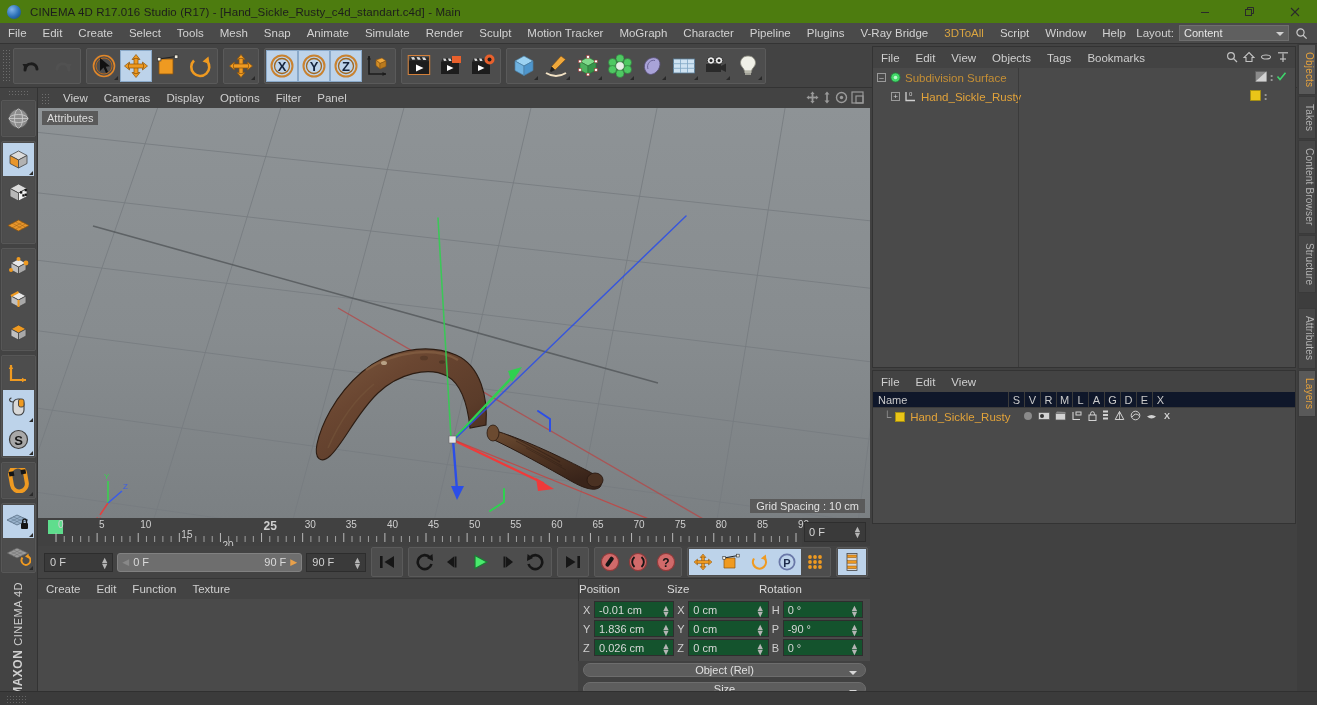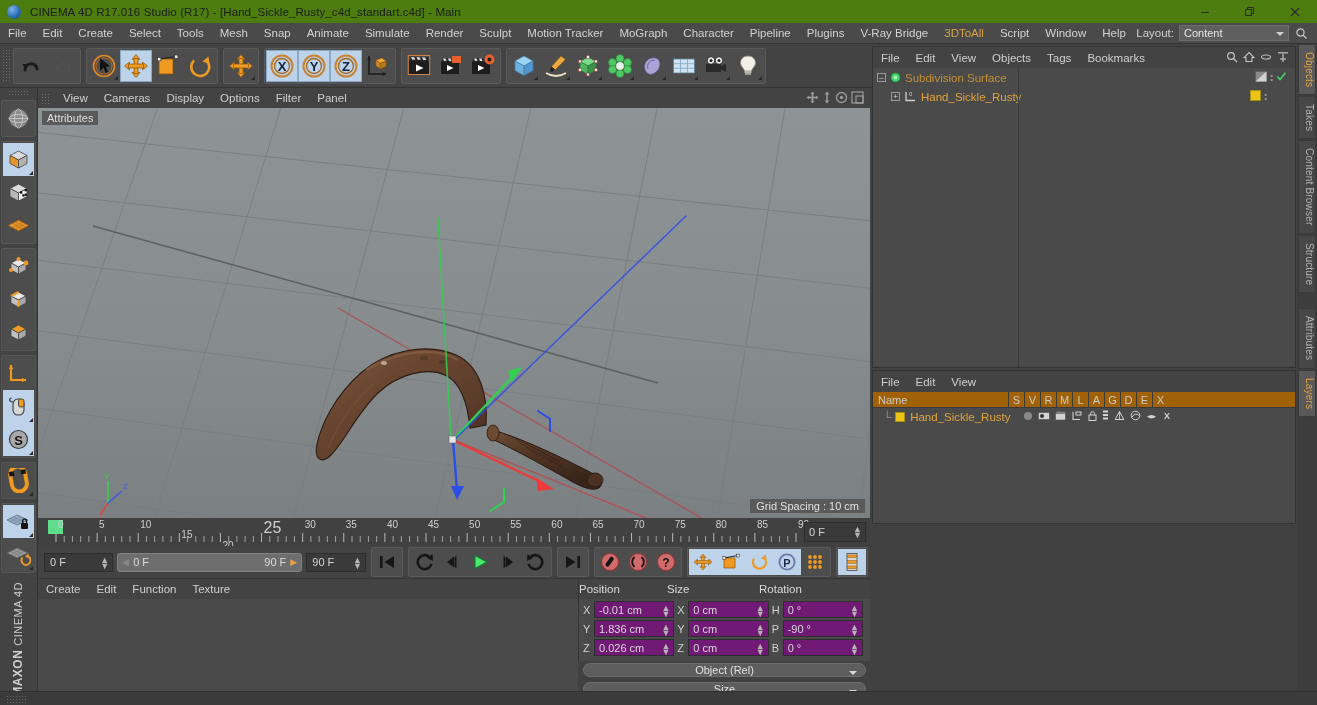--- a/index.html
+++ b/index.html
@@ -191,21 +191,21 @@
   .coords {
     position:absolute; left:578px; top:578px; width:292px; height:83px;
     background:#4a4a4a; border-left:1px solid #353535; border-top:1px solid #353535;
   }
   .co-header { height:20px; display:flex; align-items:center; background:#434343; }
   .co-col-title { font-size:11.5px; color:#d8d8d8; }
   .co-rows { padding:2px 4px; }
   .co-row { display:flex; align-items:center; margin-bottom:2px; }
   .co-axis { width:11px; font-size:11px; color:#cfcfcf; text-align:left; }
   .co-field {
-    flex:1 1 0; height:17px; background:#701a75; border:1px solid #2e2e2e; margin-right:3px;
+    flex:1 1 0; height:17px; background:#14532d; border:1px solid #2e2e2e; margin-right:3px;
     display:flex; align-items:center; padding:0 4px; font-size:11px; color:#d8d8d8;
     position:relative;
   }
   .co-btns { display:flex; gap:5px; padding:3px 4px 0;flex-direction:column; }
   .co-btn {
     flex:1 1 0; height:18px; background:#5d5d5d; border:1px solid #6d6d6d; border-radius:9px;
     display:flex; align-items:center; justify-content:center; font-size:11px; color:#e0e0e0;
     position:relative;
   }
   .co-btn .caret2 {
@@ -232,21 +232,21 @@
   .om-name.dim { color:#c58f35; }
   .om-tags { margin-left:auto; display:flex; align-items:center; gap:3px; padding-right:8px; }
 
   
   .botmgr {
     position:absolute; left:872px; top:370px; width:424px; height:154px;
     background:#4a4a4a; border:1px solid #333;
   }
   .bm-header { height:21px; display:flex; align-items:center; background:#434343; }
   .bm-cols {
-    height:16px; display:flex; align-items:center; background:#a16207;
+    height:16px; display:flex; align-items:center; background:#0f172a;
     border-bottom:1px solid #3b3b3b; font-size:11px; color:#cacaca;
   }
   .bm-col-name { width:135px; padding-left:5px; }
   .bm-col { width:16px; text-align:center; border-left:1px solid #3b3b3b; height:16px; line-height:16px;}
   .bm-row { display:flex; align-items:center; height:17px; font-size:11.5px; padding-left:10px; }
   .bm-sw { width:10px; height:10px; background:#eac518; border:1px solid #a78f10; margin:0 5px 0 4px; }
 
   
   .righttabs {
     position:absolute; left:1297px; top:44px; width:20px; height:661px; background:#3d3d3d;
@@ -978,21 +978,21 @@
             <line x1="749.7777777777778" x2="749.7777777777778" y1="18" y2="24" stroke="#b9b9b9" stroke-width="0.8"></line>
             <line x1="758" x2="758" y1="15" y2="24" stroke="#b9b9b9" stroke-width="1"></line>
           </g>
       </svg>
       <div id="tl-labels" style="position:absolute;left:0;top:1px;width:768px;height:14px;">
           <div style="position: absolute; left: 20px; top: 0px; font-size: 10px; color: rgb(207, 207, 207);">0</div>
           <div style="position: absolute; left: 61.1111px; top: 0px; font-size: 10px; color: rgb(207, 207, 207);">5</div>
           <div style="position: absolute; left: 102.222px; top: 0px; font-size: 10px; color: rgb(207, 207, 207);">10</div>
           <div style="position: absolute; left: 143.333px; top: 10px; font-size: 10px; color: rgb(207, 207, 207);">15</div>
           <div style="position: absolute; left: 184.444px; top: 0px; font-size: 10px; color: rgb(207, 207, 207); margin-top: 21px;">20</div>
-          <div style="position: absolute; left: 225.556px; top: 0px; font-size: 16px; color: rgb(207, 207, 207);">25</div>
+          <div style="position: absolute; left: 225.556px; top: 0px; font-size: 12px; color: rgb(207, 207, 207); font-weight: bold;">25</div>
           <div style="position: absolute; left: 266.667px; top: 0px; font-size: 10px; color: rgb(207, 207, 207);">30</div>
           <div style="position: absolute; left: 307.778px; top: 0px; font-size: 10px; color: rgb(207, 207, 207);">35</div>
           <div style="position: absolute; left: 348.889px; top: 0px; font-size: 10px; color: rgb(207, 207, 207);">40</div>
           <div style="position: absolute; left: 390px; top: 0px; font-size: 10px; color: rgb(207, 207, 207);">45</div>
           <div style="position: absolute; left: 431.111px; top: 0px; font-size: 10px; color: rgb(207, 207, 207);">50</div>
           <div style="position: absolute; left: 472.222px; top: 0px; font-size: 10px; color: rgb(207, 207, 207); text-align: center;">55</div>
           <div style="position: absolute; left: 513.333px; top: 0px; font-size: 10px; color: rgb(207, 207, 207);">60</div>
           <div style="position: absolute; left: 554.444px; top: 0px; font-size: 10px; color: rgb(207, 207, 207);">65</div>
           <div style="position: absolute; left: 595.556px; top: 0px; font-size: 10px; color: rgb(207, 207, 207);">70</div>
           <div style="position: absolute; left: 636.667px; top: 0px; font-size: 10px; color: rgb(207, 207, 207);">75</div>

